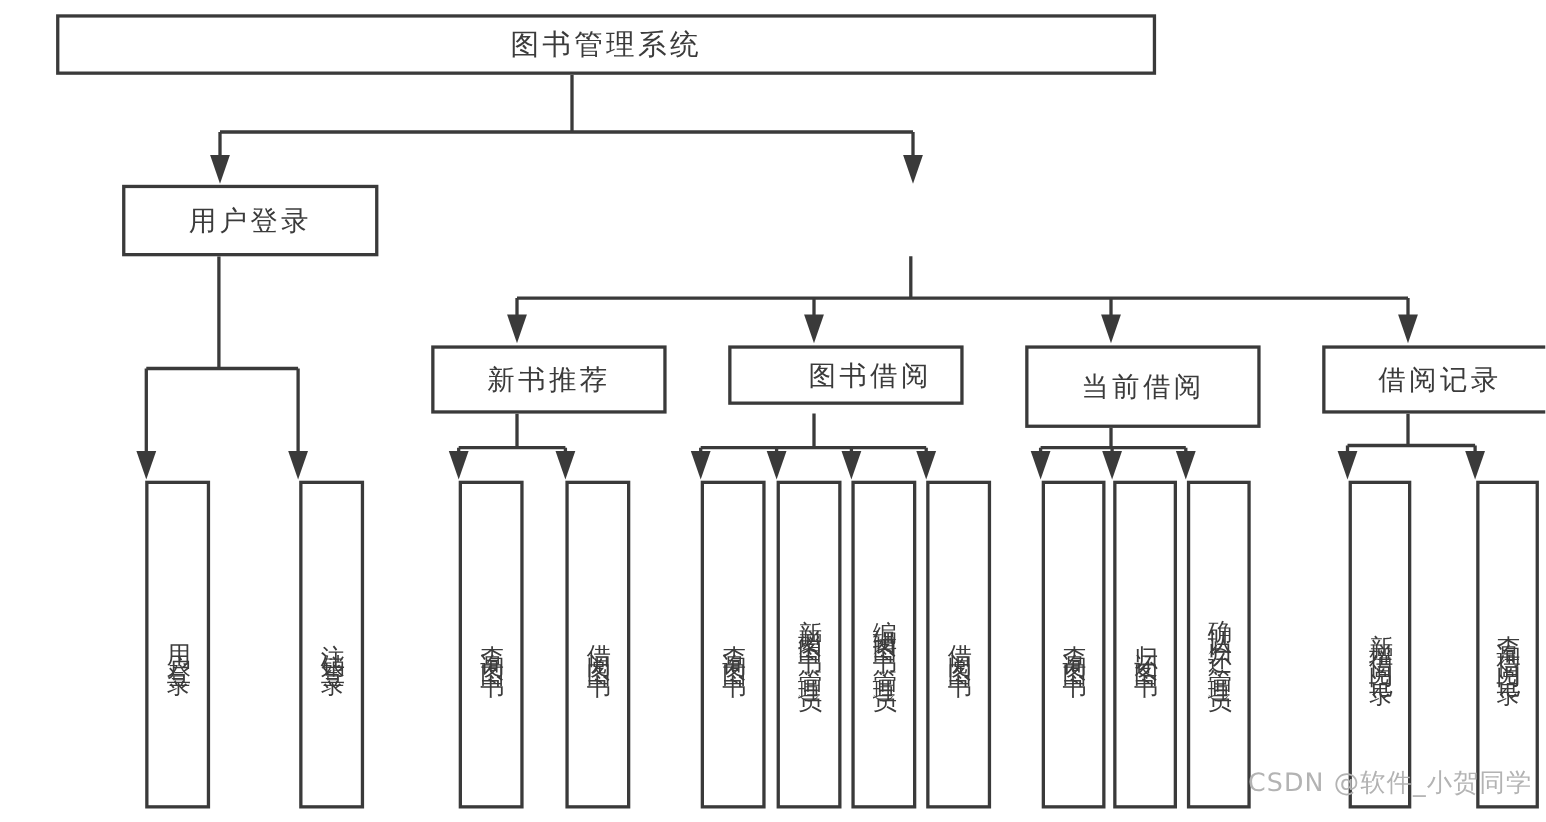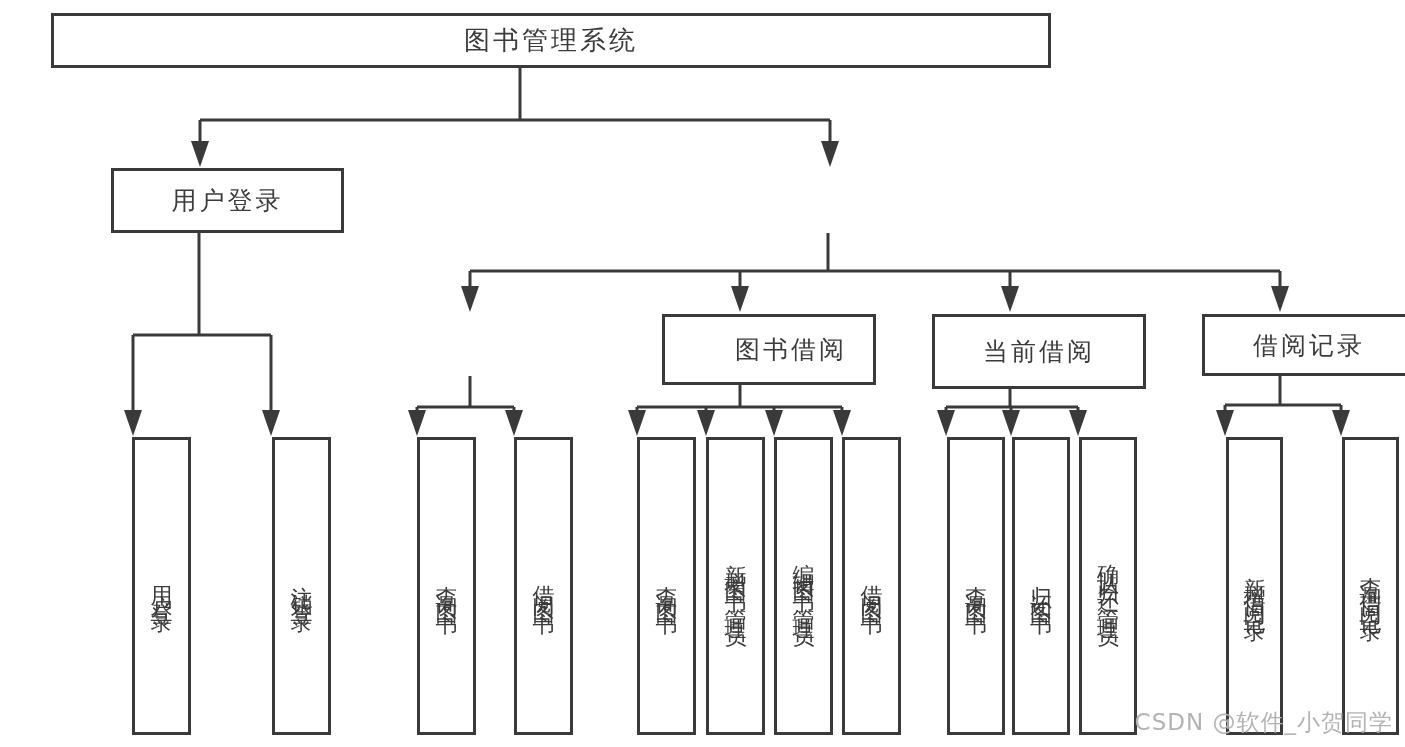--- a/index.html
+++ b/index.html
@@ -32,21 +32,21 @@
     writing-mode:vertical-rl;
     text-orientation:mixed;
     font-size:22px;
     letter-spacing:9px;
     line-height:1;
     color:#3b3b3b;
     white-space:nowrap;
   }
   .watermark{
     position:absolute;
-    right:12px;bottom:9px;
+    right:12px;bottom:20px;
     font-size:23px;
     color:#b3b3b3;
     letter-spacing:1px;
     z-index:6;
     white-space:nowrap;
     margin-left:24px;
   }
 </style>
 </head>
 <body>
@@ -94,21 +94,24 @@
   </svg>
 
   <div class="node lvl1" style="left:22px;top:13px;width:1000px;height:55px;">
     <span class="h-label">图书管理系统</span>
   </div>
 
   <div class="node lvl2" style="left:82px;top:168px;width:233px;height:65px;">
     <span class="h-label">用户登录</span>
   </div>
 
-  <div class="node lvl3" style="left:633px;top:314px;width:214px;height:71px;padding-left:44px;">
+  <div class="node lvl3" style="left:363px;top:314px;width:214px;height:62px;">
+    <span class="h-label">新书推荐</span>
+  </div>
+  <div class="node lvl3" style="left:633px;top:314px;width:214px;height:54px;padding-left:44px;">
     <span class="h-label">图书借阅</span>
   </div>
   <div class="node lvl3" style="left:903px;top:314px;width:214px;height:75px;">
     <span class="h-label">当前借阅</span>
   </div>
   <div class="node lvl3" style="left:1173px;top:314px;width:214px;height:62px;">
     <span class="h-label">借阅记录</span>
   </div>
 
   <div class="node lvl4" style="left:103px;top:437px;width:59px;height:298px;">

